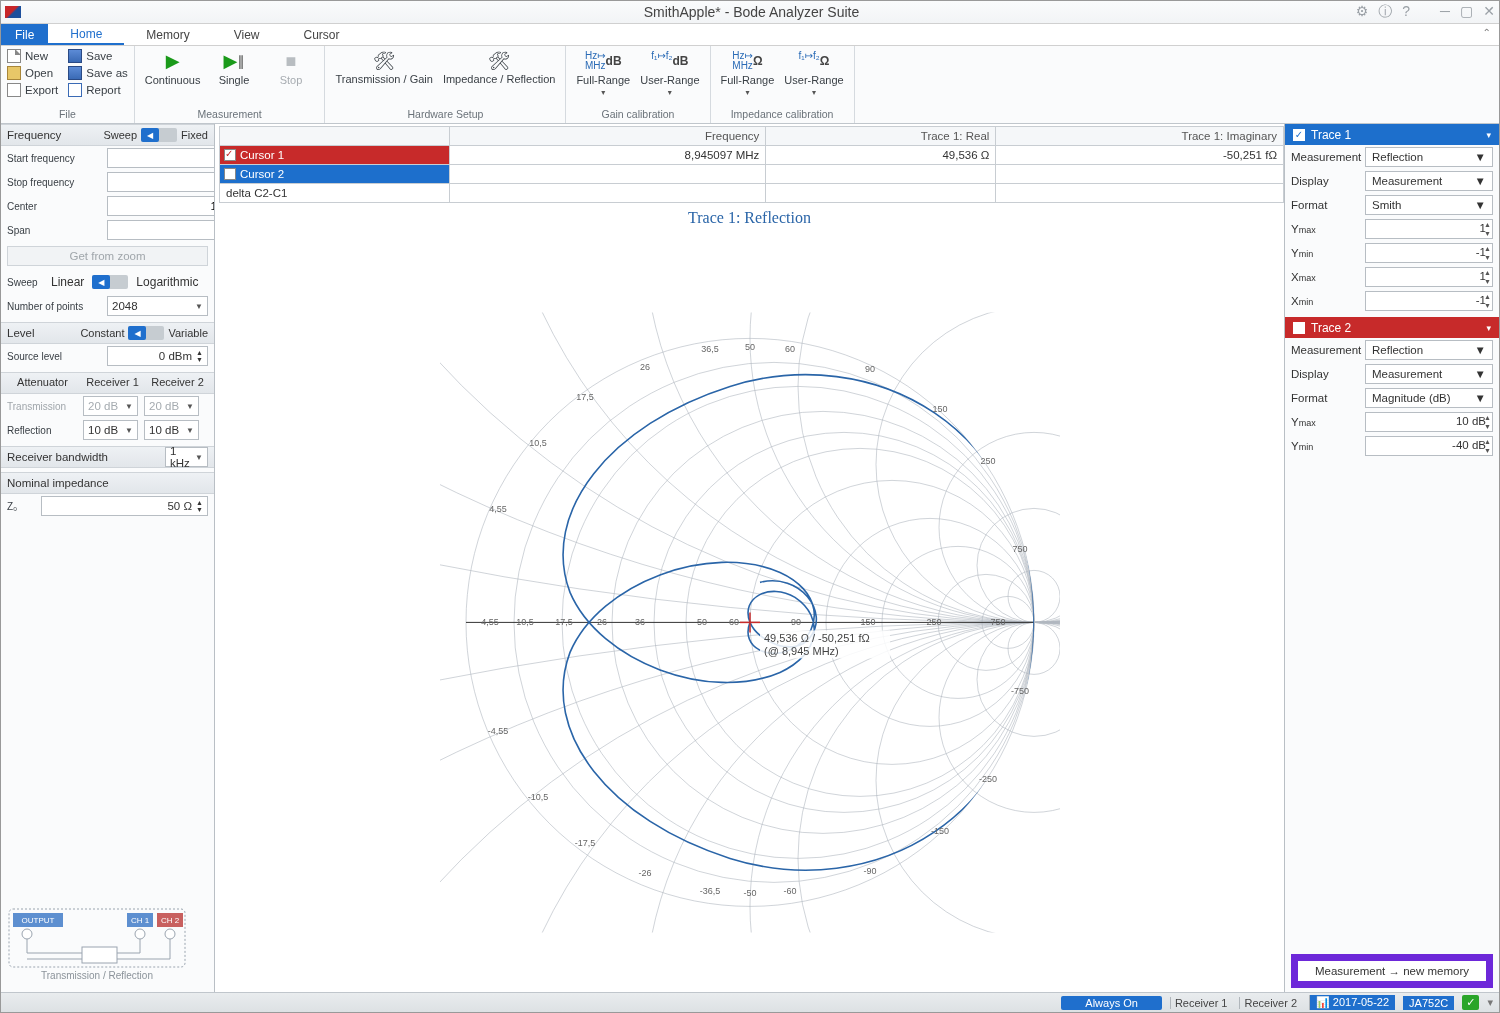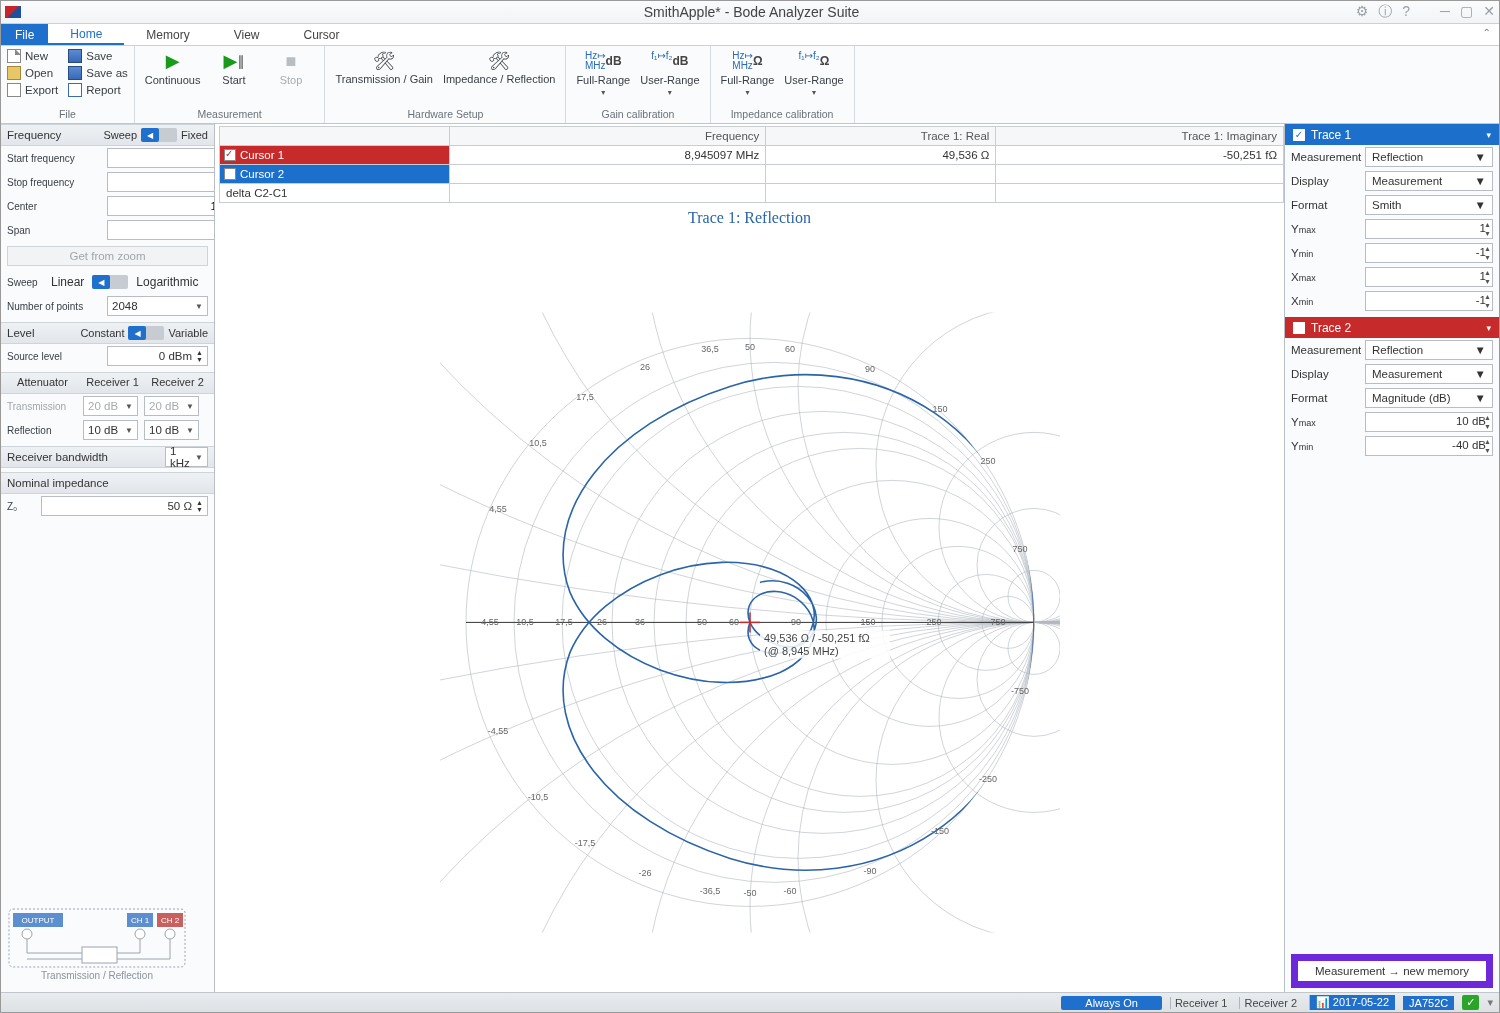--- a/index.html
+++ b/index.html
@@ -135,21 +135,21 @@
   </div>
 
   <div class="ribbon-group">
     <div class="rbn-row">
       <div class="rbn-big">
           <span class="bicon" style="color:#1a9a1a">▶</span>
           <span>Continuous</span>
         </div>
       <div class="rbn-big">
           <span class="bicon" style="color:#1a9a1a">▶<span style="color:#444;font-size:14px">∥</span></span>
-          <span>Start</span>
+          <span>Single</span>
         </div>
       <div class="rbn-big dis">
           <span class="bicon" style="color:#b8bdc1">■</span>
           <span>Stop</span>
         </div>
     </div>
     <div class="label">Measurement</div>
   </div>
 
   <div class="ribbon-group">

